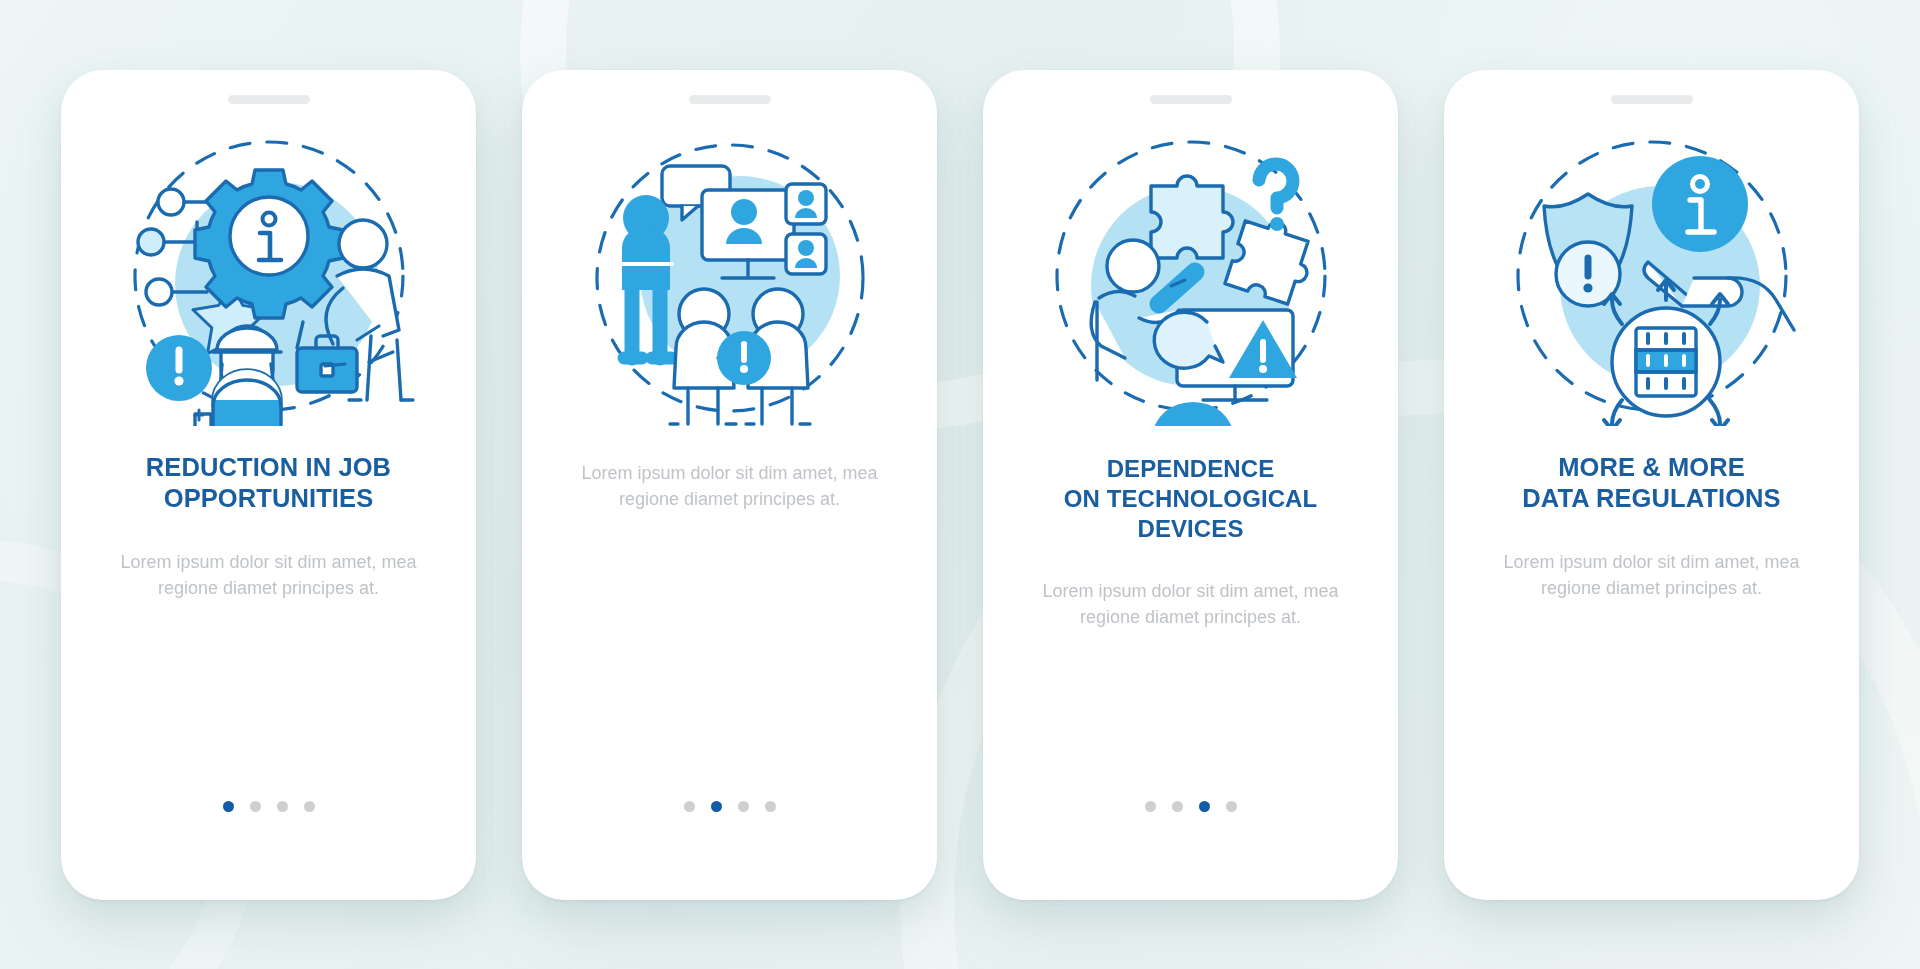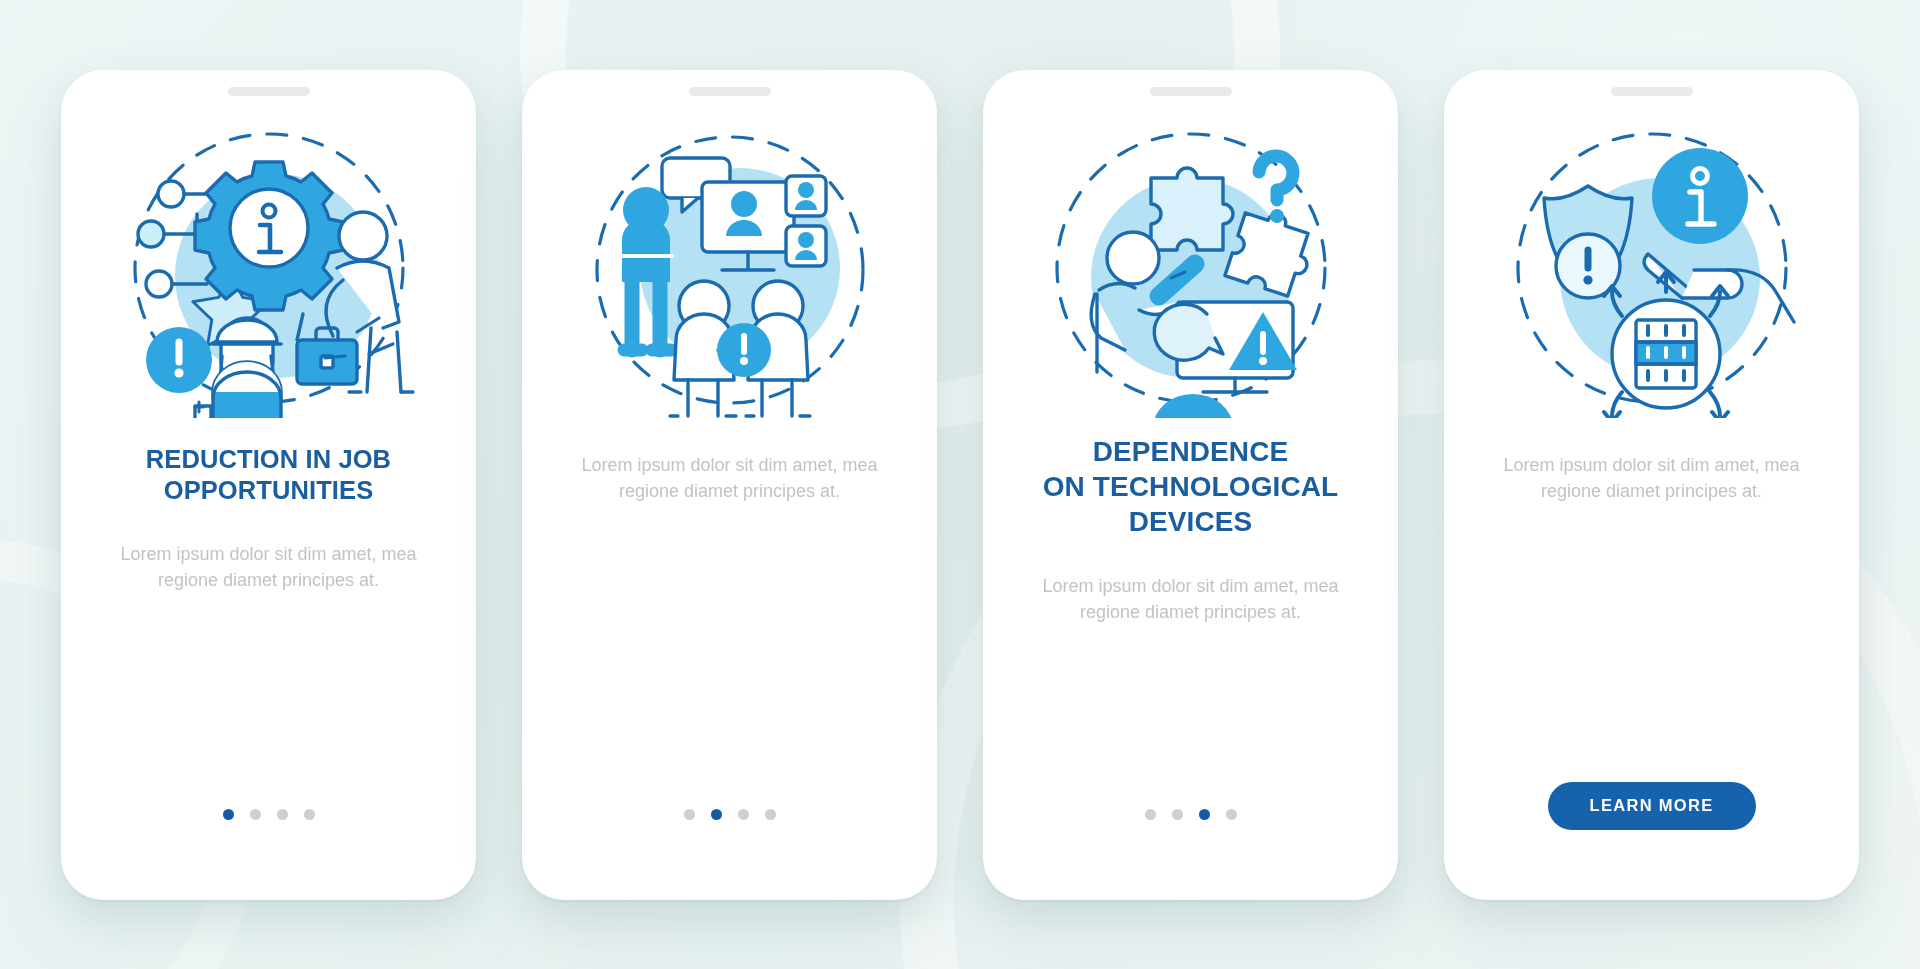--- a/index.html
+++ b/index.html
@@ -54,21 +54,21 @@
   
   .phone {
     width: 415px;
     height: 830px;
     background: #ffffff;
     border-radius: 42px;
     box-shadow:
       0 2px 3px rgba(120,150,150,0.10),
       0 14px 34px rgba(115,150,150,0.16),
       0 34px 70px rgba(110,145,145,0.10);
-    padding: 4px;
+    padding: 12px;
     position: relative;
     flex: 0 0 auto;
   }
   .screen {
     width: 100%;
     height: 100%;
     background: #fff;
     border-radius: 32px;
     display: flex;
     flex-direction: column;
@@ -99,21 +99,21 @@
     margin-top: 26px;
     width: 330px;
     text-align: center;
     color: #1a5ea0;
     font-size: 25.5px;
     font-weight: bold;
     line-height: 1.25;
     letter-spacing: 0.1px;
     white-space: pre-line;
   }
-  .title.t3 { font-size: 28px; margin-top: 16px; }
+  .title.t3 { font-size: 24px; margin-top: 28px; }
 
   .body-text {
     margin-top: 34px;
     width: 300px;
     text-align: center;
     color: #bfc3c7;
     font-size: 18px;
     line-height: 1.45;
   }
 
@@ -424,21 +424,22 @@
               <rect x="-30" y="-12" width="60" height="22" fill="#30a6e0"></rect>
               <path d="M-30 -12 h60 M-30 10 h60"></path>
               <path d="M-18 -28 v9 M0 -28 v9 M18 -28 v9" stroke-width="4"></path>
               <path d="M-18 -6 v9 M0 -6 v9 M18 -6 v9" stroke="#ffffff" stroke-width="4"></path>
               <path d="M-18 17 v9 M0 17 v9 M18 17 v9" stroke-width="4"></path>
             </g>
           </g>
         </svg>
       </div>
 
+      <div class="title">MORE &amp; MORE
+DATA REGULATIONS</div>
       <div class="body-text">Lorem ipsum dolor sit dim amet, mea regione diamet principes at.</div>
 
       <div class="spacer"></div>
 
-      <button class="cta">LEARN MORE</button>
     </div>
   </div>
 
 </div>
 
 </body></html>

